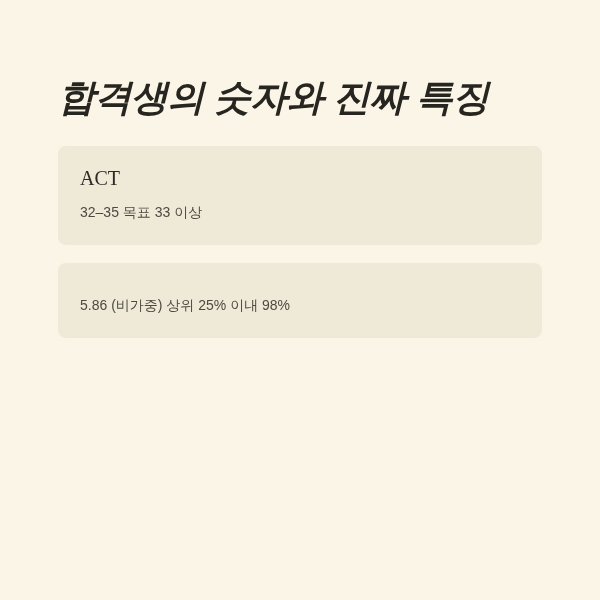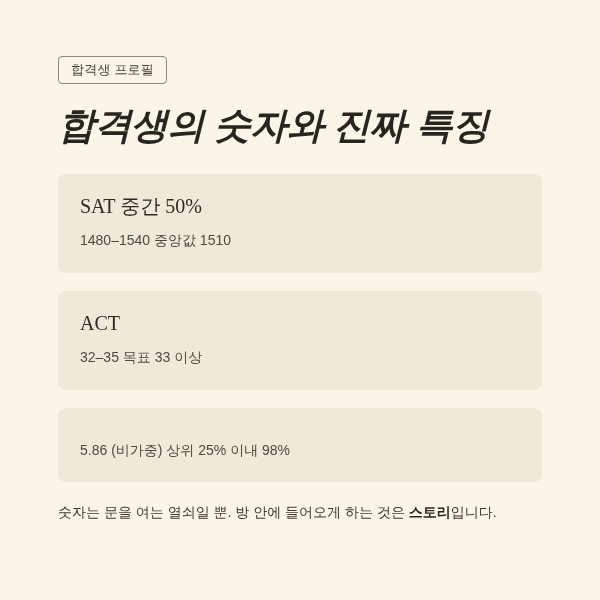--- a/index.html
+++ b/index.html
@@ -75,39 +75,31 @@
   .footnote b {
     font-weight: 700;
     color: #26251f;
   }
 </style>
 </head>
 <body>
 
 <div class="page">
 
-  <div class="badge">합격생 프로필</div>
 
   <h1 class="title">합격생의 숫자와 진짜 특징</h1>
 
   <div class="cards">
 
-    <div class="card">
-      <div class="card-label">SAT 중간 50%</div>
-      <div class="card-value">1480–1540 중앙값 1510</div>
-    </div>
 
     <div class="card">
       <div class="card-label">ACT</div>
       <div class="card-value">32–35 목표 33 이상</div>
     </div>
 
     <div class="card">
       <div class="card-value">5.86 (비가중) 상위 25% 이내 98%</div>
     </div>
 
   </div>
 
-  <p class="footnote">
-    <span>숫자는 문을 여는 열쇠일 뿐. 방 안에 들어오게 하는 것은 </span><b>스토리</b><span>입니다.</span>
-  </p>
 
 </div>
 
 </body></html>

